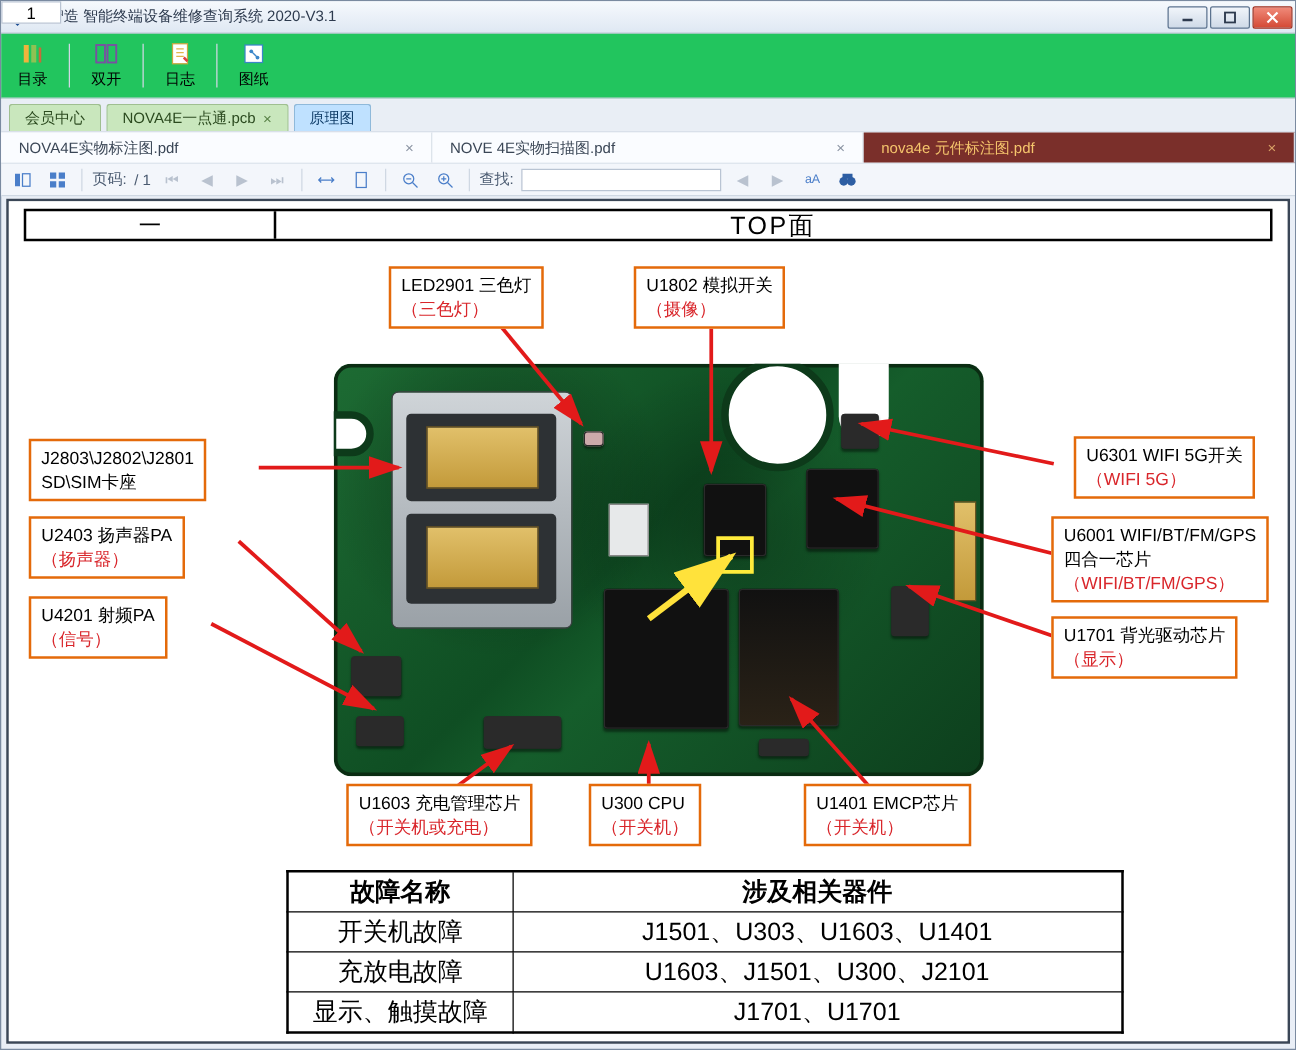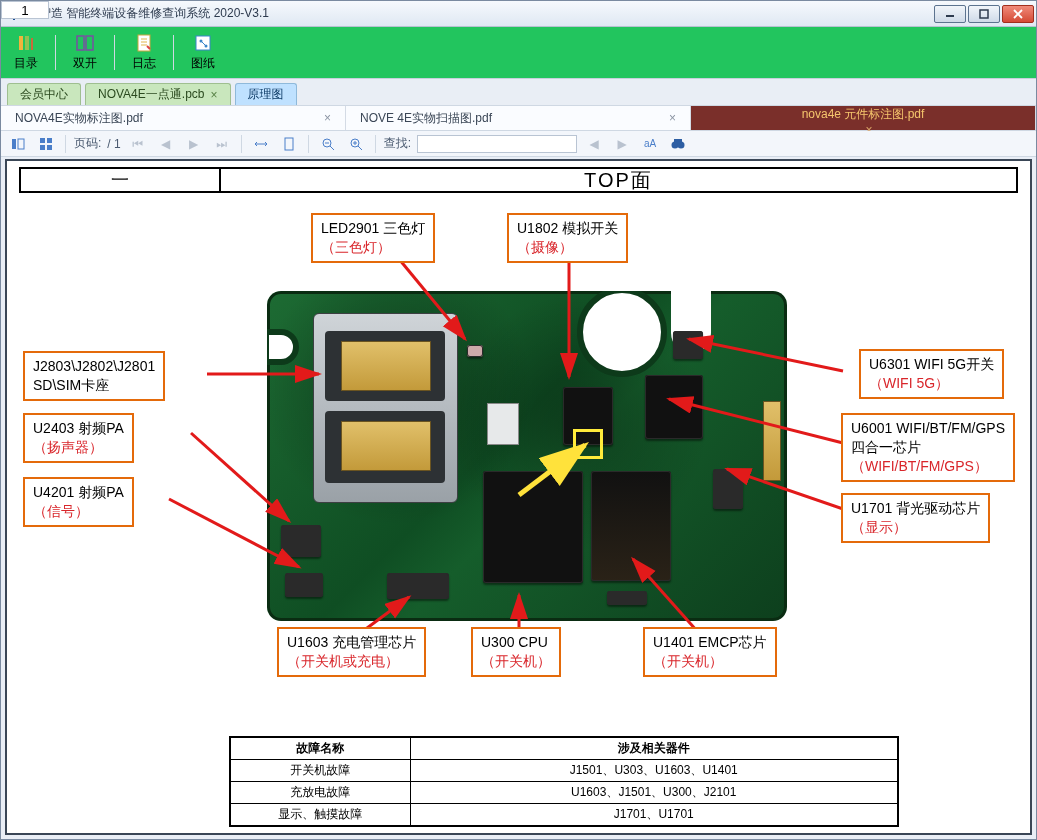--- a/index.html
+++ b/index.html
@@ -16,21 +16,21 @@
   .tb-btn { width:46px; border:1px solid transparent; border-radius:3px; display:flex; flex-direction:column; align-items:center; justify-content:center; gap:2px; padding:2px 4px;}
   .tb-btn .ic{width:20px;height:20px;display:flex;align-items:center;justify-content:center;}
   .tb-sep{width:1px;background:#cfd8e3;margin:6px 6px;}
   .tabstrip { height:26px; display:flex; align-items:flex-end; padding:0 6px; gap:4px; background:#e9eef5;}
   .tab { height:22px; padding:0 12px; display:flex; align-items:center; background:#c9e7bd; border:1px solid #9fbf90; border-bottom:none; border-radius:3px 3px 0 0; color:#2b4a1f;}
   .tab .x{margin-left:6px;color:#588246;}
   .tab.active{background:#bfe1ff; border-color:#8fb9da; color:#0d3a66;}
   .sub-tabstrip{height:26px; display:flex; background:#fbfcfe; border-top:1px solid #cfd8e3; border-bottom:1px solid #cfd8e3;text-align:center;}
   .sub-tab{flex:0 0 auto; min-width:160px; padding:0 14px; display:flex; align-items:center; justify-content:space-between; border-right:1px solid #d4dbe5; background:#fafcff; color:#3a4656;}
   .sub-tab .x{color:#8b94a3;margin-left:12px;}
-  .sub-tab.active{background:#7a2f2a; color:#f5c56c;flex-direction:column;}
+  .sub-tab.active{background:#7a2f2a; color:#f5c56c;}
   .sub-tab.active .x{color:#d9a366;}
   .pdf-toolbar{height:26px; background:#f3f6fb; border-bottom:1px solid #cfd8e3; display:flex; align-items:center; gap:6px; padding:0 6px;}
   .pdf-toolbar .icobtn{width:22px;height:20px;border:1px solid transparent;border-radius:2px;display:flex;align-items:center;justify-content:center;color:#4a6ea9;}
   .pdf-toolbar .icobtn.disabled{color:#b9c2cf;}
   .pdf-toolbar .sep{width:1px;height:18px;background:#cfd8e3;margin:0 2px;}
   .pdf-toolbar .lbl{color:#4a5a70;}
   .pdf-toolbar input.page{width:48px;height:18px;border:1px solid #b9c4d3;text-align:center;}
   .pdf-toolbar input.search{width:160px;height:18px;border:1px solid #b9c4d3;}
   .viewer{flex:1; background:#fff; border-top:1px solid #9aa8ba; position:relative; overflow:hidden; margin:2px 4px 4px 4px; border:2px solid #3a4656;}
   .page{position:absolute; inset:0; background:#fff;}
@@ -46,21 +46,21 @@
     radial-gradient(circle at 25% 30%, rgba(0,0,0,.35), transparent 30%),
     linear-gradient(135deg,#1d6b33 0%, #0f4e23 45%, #155d2b 55%, #0d3f1d 100%);
     overflow:hidden; box-shadow:inset 0 0 0 3px #0a2c12;}
   .chip{position:absolute;background:#111;border-radius:3px;box-shadow:0 0 0 1px #2a2a2a inset, 0 2px 2px rgba(0,0,0,.45);}
   .chip.small{background:#2a2a2a;}
   .sim-tray{position:absolute;background:linear-gradient(#cfd4d8,#9aa1a7);border:1px solid #3c3f42;}
   .gold{position:absolute;background:linear-gradient(#e1c06a,#c39a3a);border:1px solid #6b5420;}
   .flex-hole{position:absolute;border-radius:50%; border:6px solid #0d3a1a; background:#ffffff;}
   .notch{position:absolute;background:#ffffff;}
   .yellow-box{position:absolute;border:3px solid #ffeb3b;width:30px;height:30px;}
-  .fault-table{position:absolute; left:222px; bottom:6px; width:670px; border:2px solid #000; border-collapse:collapse; font-size:12px;}
+  .fault-table{position:absolute; left:222px; bottom:6px; width:670px; border:2px solid #000; border-collapse:collapse; font-size:20px;}
   .fault-table th, .fault-table td{border:1px solid #000; padding:2px 6px; text-align:center;}
 </style>
 </head>
 <body>
 
 <div class="window">
 
   <div class="titlebar">
     <span class="app-icon">
       <svg width="14" height="14" viewBox="0 0 14 14">
@@ -302,21 +302,21 @@
         </div>
         <div class="callout" style="left:488px; top:14px;">
           <div>U1802 模拟开关</div>
             <div class="sub">（摄像）</div>
         </div>
         <div class="callout" style="left:4px; top:152px;">
           <div>J2803\J2802\J2801</div>
             <div>SD\SIM卡座</div>
         </div>
         <div class="callout" style="left:4px; top:214px;">
-          <div>U2403 射频PA</div>
+          <div>U2403 扬声器PA</div>
             <div class="sub">（扬声器）</div>
         </div>
         <div class="callout" style="left:4px; top:278px;">
           <div>U4201  射频PA</div>
             <div class="sub">（信号）</div>
         </div>
         <div class="callout" style="left:840px; top:150px;">
           <div>U6301 WIFI 5G开关</div>
             <div class="sub">（WIFI 5G）</div>
         </div>

